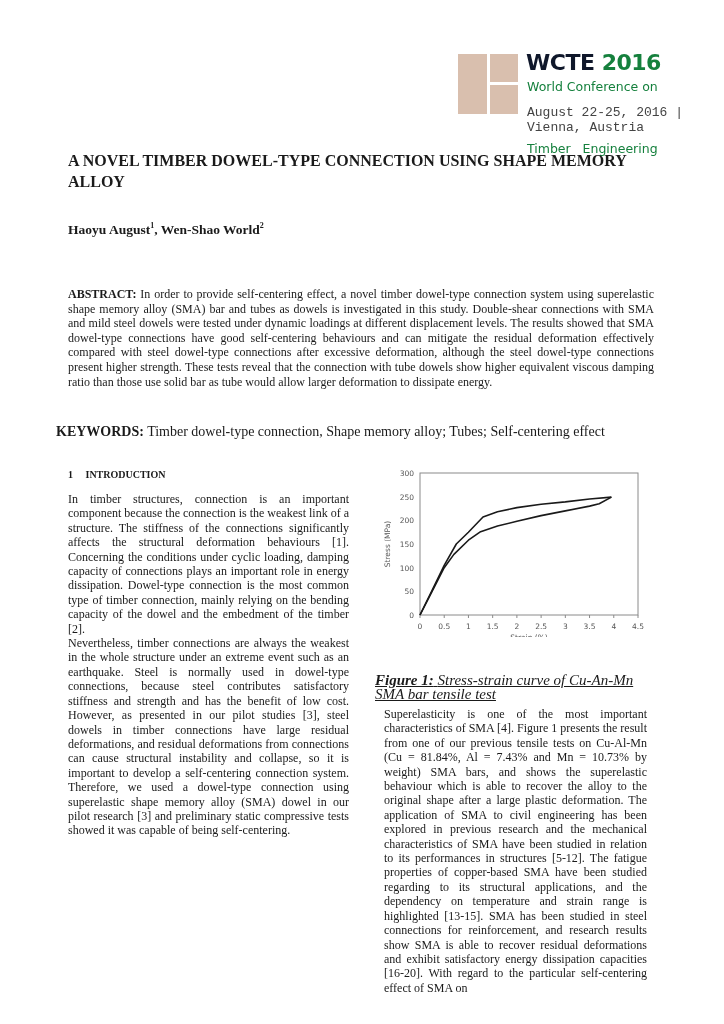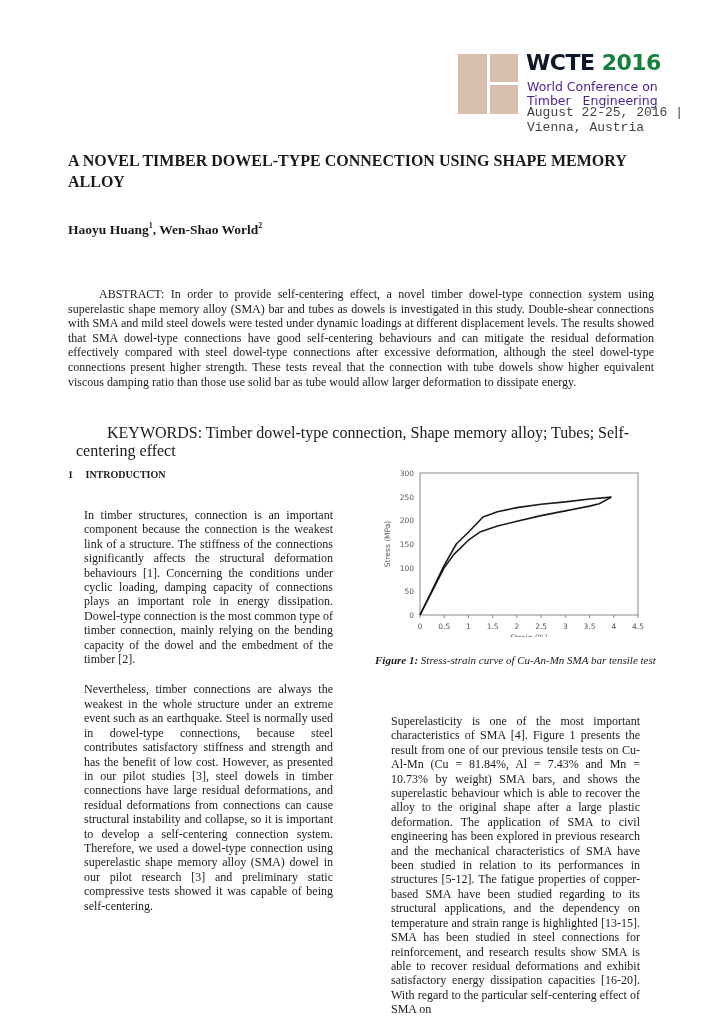--- a/index.html
+++ b/index.html
@@ -5,65 +5,65 @@
   html, body { margin:0; padding:0; background:#ffffff; }
   body { width:724px; height:1024px; position:relative; overflow:hidden;
          font-family:"Liberation Serif", "DejaVu Serif", serif; color:#1a1a1a; }
   .abs { position:absolute; }
   
   #logo-mark { left:458px; top:54px; width:60px; height:60px; }
   #logo-mark .blk { position:absolute; background:#d9bfae; }
   #logo-acronym { left:526px; top:50px; font-family:"DejaVu Sans", sans-serif; font-weight:bold; font-size:22px; letter-spacing:-0.5px; line-height:26px; }
   #logo-acronym .a { color:#0f172a; }
   #logo-acronym .y { color:#15803d; }
-  #logo-line1, #logo-line2 { left:527px; font-family:"DejaVu Sans", sans-serif; font-size:12.5px; color:#4c1d95; line-height:15px; }
+  #logo-line1, #logo-line2 { left:527px; font-family:"DejaVu Sans", sans-serif; font-size:12.5px; color:#15803d; line-height:15px; }
   #logo-line1 { top:79px; }
   #logo-line2 { top:93px; }
   #logo-date { left:527px; top:105px; font-family:Liberation Mono, monospace; font-size:13px; color:#444; }
   
   #paper-title { left:68px; top:150px; width:560px; font-weight:bold; font-size:16px; line-height:21px; }
   #authors { left:68px; top:221px; font-weight:bold; font-size:13.5px; }
   #authors sup { font-size:8px; }
   
   #abstract { left:68px; top:287px; width:586px; font-size:12px; line-height:14.6px; text-align:justify; }
-  #keywords { left:76px; top:424px; width:586px; font-size:16px; }
-  .lead { font-weight:normal;margin-left:31px; }
+  #keywords { left:56px; top:424px; width:586px; font-size:14px; }
+  .lead { font-weight:bold; }
   
   #section-heading { left:68px; top:469px; font-weight:bold; font-size:10px; }
   #section-heading .num { margin-right:10px; }
   .col { font-size:12px; line-height:14.4px; text-align:justify; }
   #left-col { left:68px; top:492px; width:281px; }
-  #left-col p { margin:16px; }
+  #left-col p { margin:0; }
   #right-col { left:375px; top:698px; width:281px; }
-  #right-col p { margin:16px; }
+  #right-col p { margin:9px; }
   
   #figure { left:372px; top:462px; width:290px; height:175px; }
-  #fig-caption { left:375px; top:654px; width:284px; font-size:11px; line-height:13.5px; font-style:italic; }
+  #fig-caption { left:375px; top:674px; width:284px; font-size:15px; line-height:13.5px; font-style:italic;text-decoration:underline; }
   #fig-caption .lbl { font-weight:bold; }
   svg text { font-family:"DejaVu Sans", sans-serif; }
 </style>
 </head>
 <body>
 
 <div class="abs" id="logo-mark">
   <div class="blk" style="left:0;top:0;width:29px;height:60px;"></div>
   <div class="blk" style="left:32px;top:0;width:28px;height:28px;"></div>
   <div class="blk" style="left:32px;top:31px;width:28px;height:29px;"></div>
 </div>
 <div class="abs" id="logo-acronym">
   <span class="a">WCTE</span>
   <span class="y">2016</span>
 </div>
 <div class="abs" id="logo-line1">World Conference on</div>
-<div class="abs" id="logo-line2" style="white-space:pre;">Timber   Engineering</div>
+<div class="abs" id="logo-line2" style="white-space:pre;margin-top:48px;">Timber   Engineering</div>
 <div class="abs" id="logo-date">August 22-25, 2016 | Vienna, Austria</div>
 
 <div class="abs" id="paper-title">A NOVEL TIMBER DOWEL-TYPE CONNECTION USING SHAPE MEMORY ALLOY</div>
 <div class="abs" id="authors">
-  <span>Haoyu Huang</span><sup>1</sup>,
+  <span>Haoyu August</span><sup>1</sup>,
   <span>Wen-Shao World</span><sup>2</sup>
 </div>
 
 <div class="abs" id="abstract">
   <span class="lead">ABSTRACT:</span>
   <span>In order to provide self-centering effect, a novel timber dowel-type connection system using superelastic shape memory alloy (SMA) bar and tubes as dowels is investigated in this study. Double-shear connections with SMA and mild steel dowels were tested under dynamic loadings at different displacement levels. The results showed that SMA dowel-type connections have good self-centering behaviours and can mitigate the residual deformation effectively compared with steel dowel-type connections after excessive deformation, although the steel dowel-type connections present higher strength. These tests reveal that the connection with tube dowels show higher equivalent viscous damping ratio than those use solid bar as tube would allow larger deformation to dissipate energy.</span>
 </div>
 
 <div class="abs" id="keywords">
   <span class="lead">KEYWORDS:</span>

